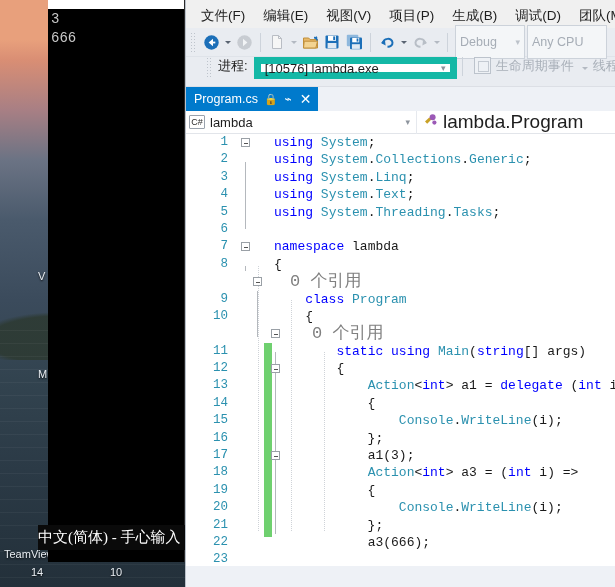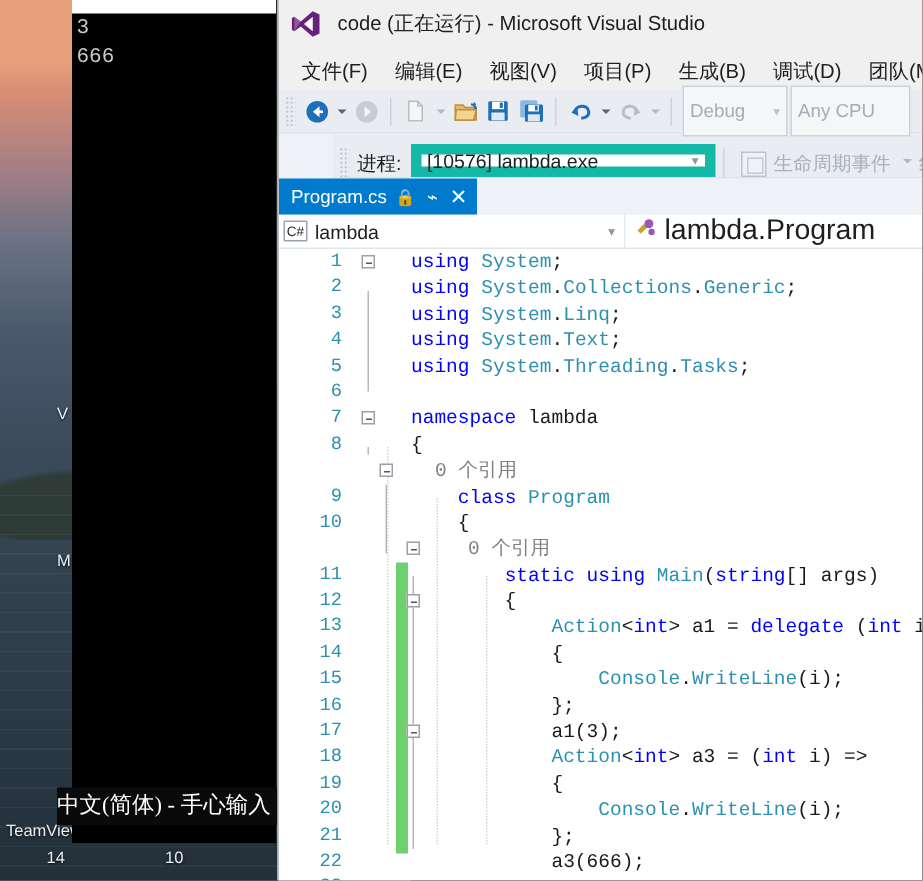--- a/index.html
+++ b/index.html
@@ -146,23 +146,22 @@
     font-size: 12.5px; color: #a6adb6; margin-left: 2px; flex: none;
     font-family: "Liberation Sans", sans-serif; white-space: nowrap;
   }
   .tb-combo .cb-caret {
     margin-left: auto; padding-left: 6px; color: #bcc2ca; font-size: 9px;
   }
 
   
   #vs-processbar {
     height: 30px; background: #e9ecf1;
-    display: flex; align-items: flex-end; padding-left: 4px;
+    display: flex; align-items: flex-start; padding-left: 20px;
     border-bottom: 1px solid #dcdfe5;
-    margin-left: 36px;
   }
   .pb-label {
     font-size: 13px; color: #1e1e1e; margin: 0 6px 0 2px; white-space: nowrap;
     font-family: "Liberation Sans", sans-serif;
   }
   .pb-label.dim { color: #a9b0b9; }
   #process-combo {
     width: 203px; height: 22px; background: #ffffff; border: 7px solid #14b8a6;
     display: flex; align-items: center; padding: 0 4px;
     font-size: 13px; color: #1e1e1e; flex: none;
@@ -239,21 +238,21 @@
     position: absolute; left: 0; width: 42px; text-align: right;
     color: #2b91af; font-family: "Liberation Mono", monospace; font-size: 12.5px;
   }
   .code-text {
     position: absolute; left: 88px; top: 0; white-space: pre;
     font-family: "Liberation Mono", monospace; font-size: 13px;
   }
   .kw  { color: #0000ff; }
   .typ { color: #2b91af; }
   .pl  { color: #1a1a1a; }
-  .cref{ color: #808080; font-size: 13px; }
+  .cref{ color: #808080; font-size: 17px; }
 
   
   .fold {
     position: absolute; width: 9px; height: 9px; border: 1px solid #9aa0a6;
     background: #fff; top: 4px;
   }
   .fold::before {
     content: ""; position: absolute; left: 1.5px; top: 3.5px;
     width: 4px; height: 1px; background: #555;
   }
@@ -285,30 +284,20 @@
     <div id="console-body">
       <div>3</div>
       <div>666</div>
     </div>
   </div>
 
   <div id="ime-bar">中文(简体) - 手心输入</div>
 
   <div id="vs-window">
 
-    <div id="vs-titlebar">
-      <div id="vs-logo">
-        <svg width="22" height="22" viewBox="0 0 22 22">
-          <path d="M15.5 2.5 L20 4.6 V17.4 L15.5 19.5 L7.5 12.6 L3.2 15.9 L1.6 14.9 V7.1 L3.2 6.1 L7.5 9.4 Z" fill="#68217a"></path>
-          <path d="M15.5 6.1 V15.9 L9.6 11 Z" fill="#ffffff"></path>
-          <path d="M3.2 6.1 L7.5 9.4 L3.2 15.9 Z" fill="#ffffff" opacity="0.25"></path>
-        </svg>
-      </div>
-      <div id="vs-title-text">code (正在运行) - Microsoft Visual Studio</div>
-    </div>
 
     <div id="vs-menubar">
       <div class="menu-item">文件(F)</div>
       <div class="menu-item">编辑(E)</div>
       <div class="menu-item">视图(V)</div>
       <div class="menu-item">项目(P)</div>
       <div class="menu-item">生成(B)</div>
       <div class="menu-item">调试(D)</div>
       <div class="menu-item">团队(M)</div>
     </div>

